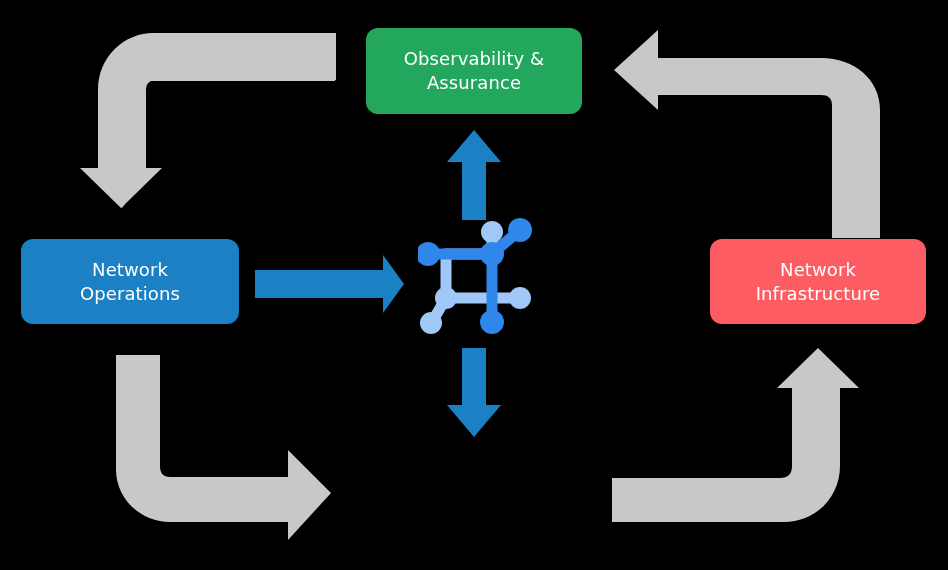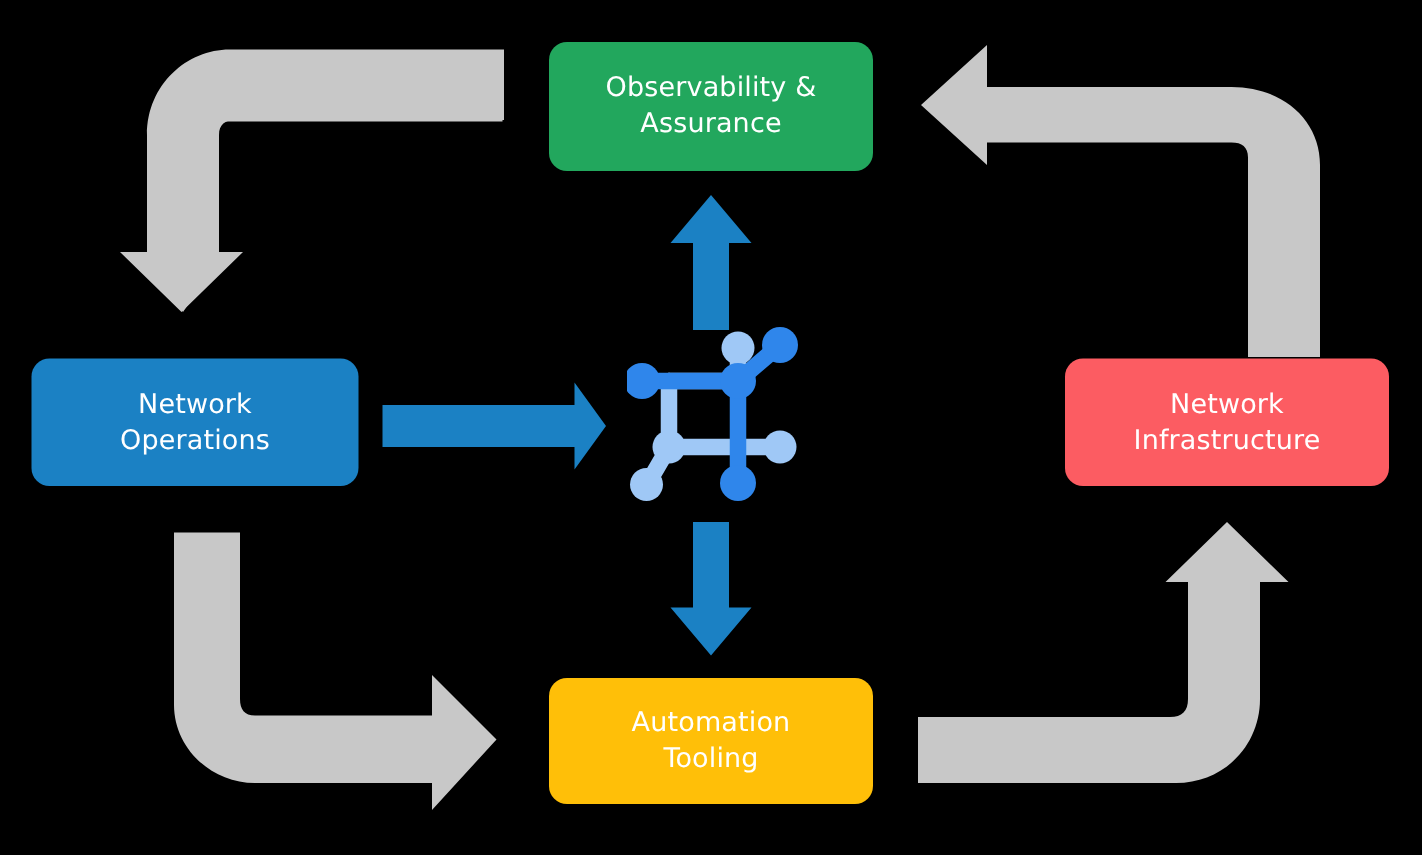--- a/index.html
+++ b/index.html
@@ -211,16 +211,14 @@
 
   <div class="node-box" id="box-observability" style="background: rgb(34, 167, 93); color: rgb(255, 255, 255);">Observability &amp;
 Assurance</div>
 
   <div class="node-box" id="box-network-operations" style="background: rgb(27, 129, 196); color: rgb(255, 255, 255);">Network
 Operations</div>
 
   <div class="node-box" id="box-network-infrastructure" style="background: rgb(252, 92, 98); color: rgb(255, 255, 255);">Network
 Infrastructure</div>
 
-  <div class="node-box" id="box-automation-tooling" style="background: rgb(255, 191, 8); color: rgb(255, 255, 255);">Automation
-Tooling</div>
 
 </div>
 
 </body></html>

